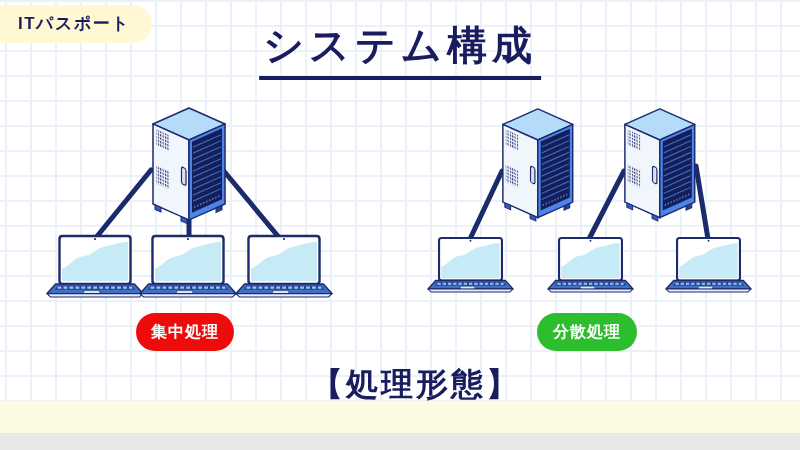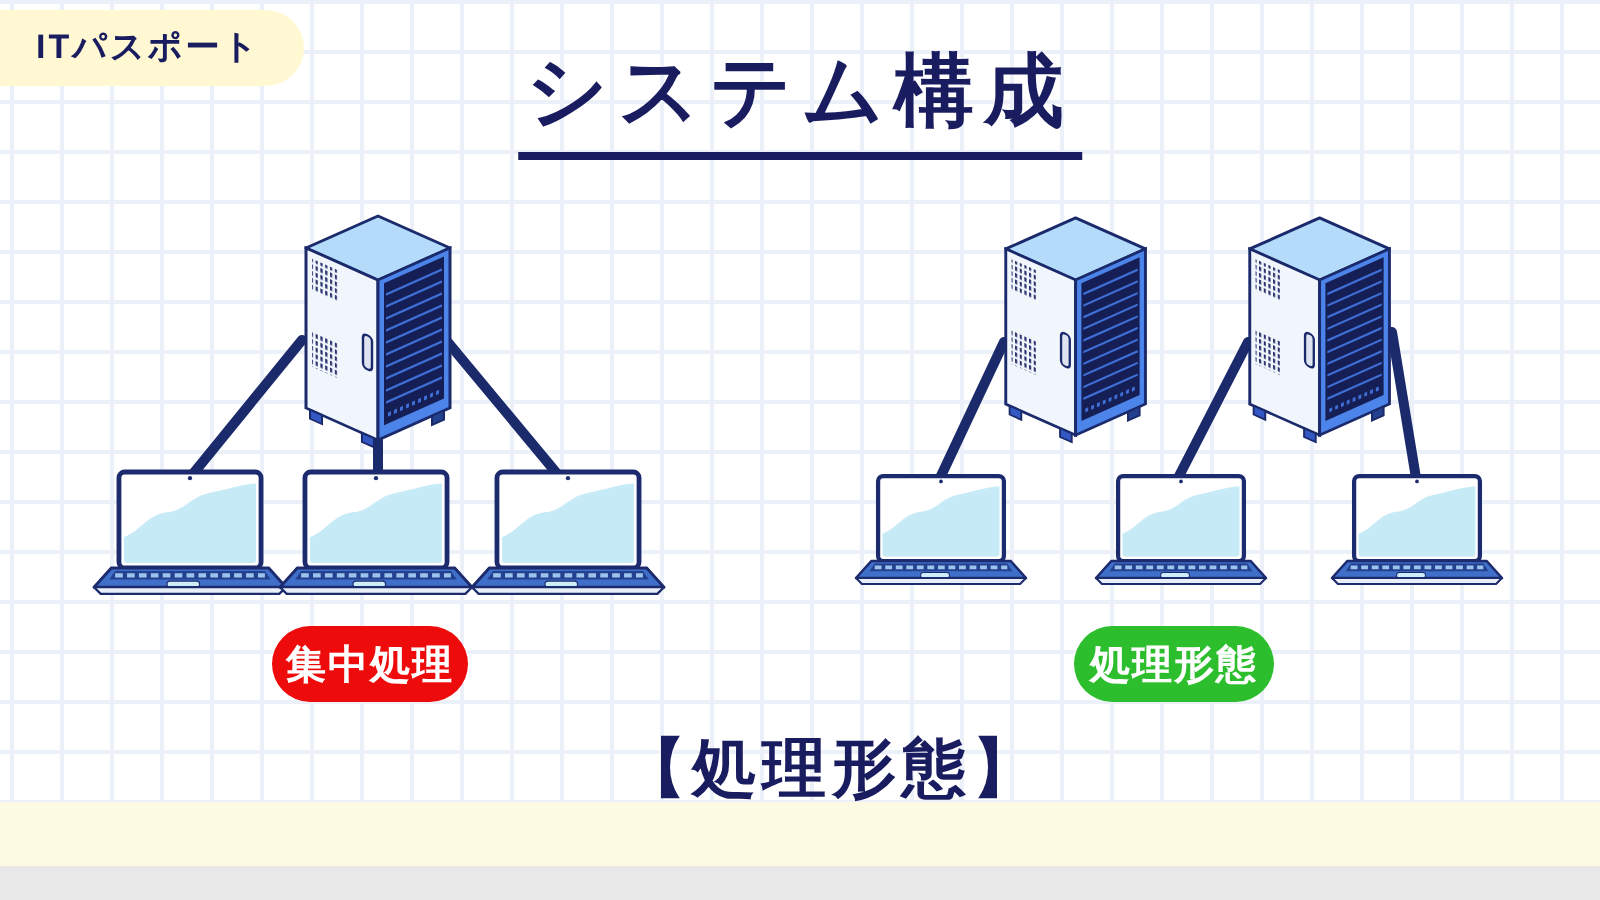--- a/index.html
+++ b/index.html
@@ -22,21 +22,21 @@
   }
   .title{
     position:absolute;top:18px;left:50%;transform:translateX(-50%);
     margin:0;color:#191c5e;font-size:40px;font-weight:800;
     letter-spacing:5px;white-space:nowrap;
     border-bottom:4px solid #191c5e;padding:0 4px 3px 4px;
   }
   .pill{
     position:absolute;top:313px;height:38px;border-radius:19px;
     display:flex;align-items:center;justify-content:center;
-    color:#ffffff;font-size:20px;font-weight:bold;letter-spacing:1px;
+    color:#ffffff;font-size:16px;font-weight:bold;letter-spacing:1px;
     white-space:nowrap;
   }
   .pill-red{left:136px;width:98px;background:#ed0b0b;}
   .pill-green{left:537px;width:100px;background:#2dbe2d;}
   .caption{
     position:absolute;top:363px;left:0;width:100%;text-align:center;
     color:#191c5e;font-size:32px;font-weight:800;letter-spacing:3px;margin-left:16px;
   }
   .bottom-strip{
     position:absolute;left:0;bottom:0;width:100%;height:32px;
@@ -116,18 +116,18 @@
       <use href="#laptop-sym" transform="translate(666,238) scale(0.85)"></use>
     </g>
   </svg>
 
   <div class="badge">ITパスポート</div>
 
   <h1 class="title">システム構成</h1>
 
   <div class="pill pill-red">集中処理</div>
 
-  <div class="pill pill-green">処理形態</div>
+  <div class="pill pill-green">分散処理</div>
 
   <div class="caption">【処理形態】</div>
 
   <div class="bottom-strip"></div>
 </div>
 
 </body></html>

